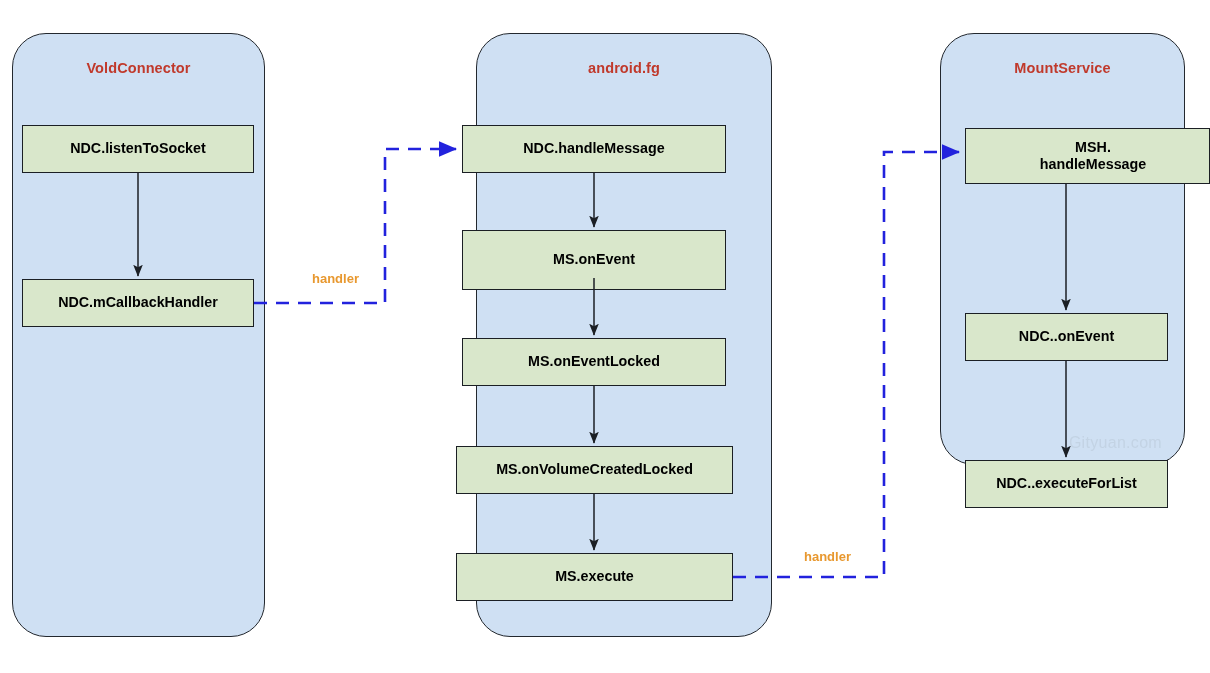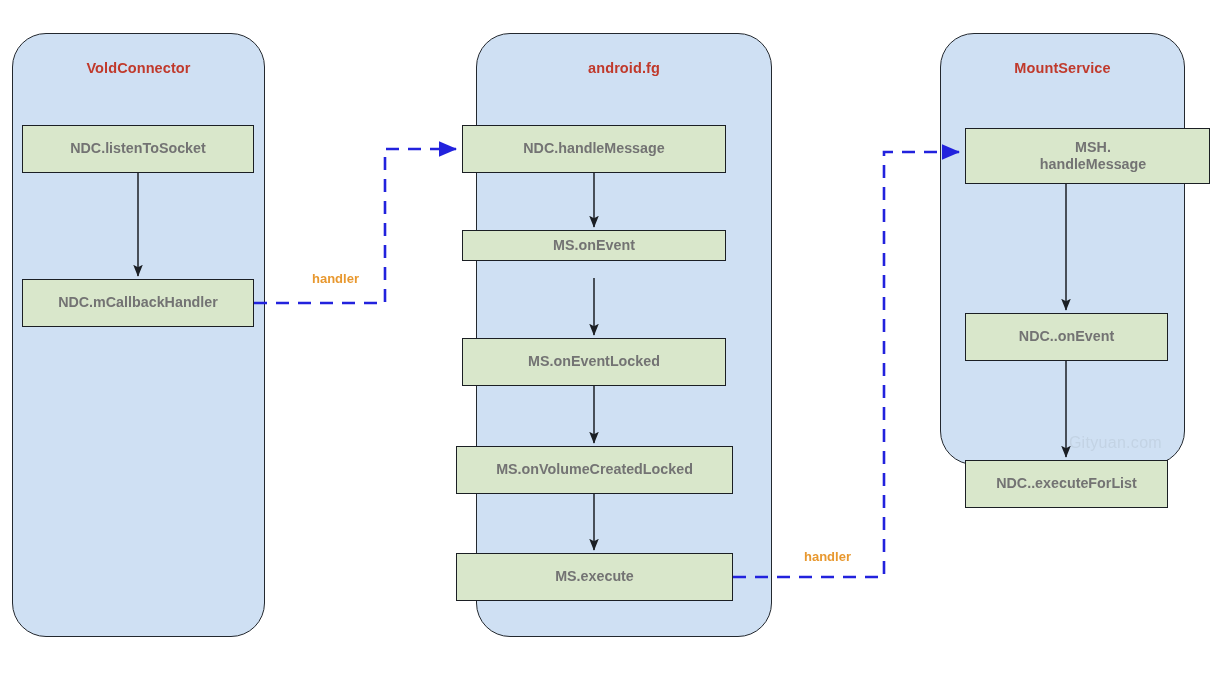--- a/index.html
+++ b/index.html
@@ -36,21 +36,21 @@
   }
   .node {
     position: absolute;
     background: #d9e7cb;
     border: 1.4px solid #1b1f24;
     box-sizing: border-box;
     display: flex;
     align-items: center;
     justify-content: center;
     text-align: center;
-    color: #737373;
+    color: #000000;
     font-weight: bold;
     font-size: 14.3px;
     line-height: 1.22;
     white-space: pre-line;
     padding: 0 4px;
   }
   .watermark {
     position: absolute;
     color: #c3d3e4;
     font-size: 16px;
@@ -85,21 +85,21 @@
   <div class="node" style="left:22px; top:125px; width:232px; height:48px;">NDC.listenToSocket</div>
 
   <div class="node" style="left:22px; top:279px; width:232px; height:48px;">NDC.mCallbackHandler</div>
 
   <div class="panel" style="left:452px; top:33px; width:296px; height:604px;margin-left:24px;">
     <div class="panel-title" style="top:26px;">android.fg</div>
   </div>
 
   <div class="node" style="left:462px; top:125px; width:264px; height:48px;">NDC.handleMessage</div>
 
-  <div class="node" style="left:462px; top:230px; width:264px; height:31px;">MS.onEvent</div>
+  <div class="node" style="left:462px; top:230px; width:264px; height:60px;">MS.onEvent</div>
 
   <div class="node" style="left:462px; top:338px; width:264px; height:48px;">MS.onEventLocked</div>
 
   <div class="node" style="left:456px; top:446px; width:277px; height:48px;">MS.onVolumeCreatedLocked</div>
 
   <div class="node" style="left:456px; top:553px; width:277px; height:48px;">MS.execute</div>
 
   <div class="panel" style="left:940px; top:33px; width:245px; height:432px;">
     <div class="panel-title" style="top:26px;">MountService</div>
     <div class="watermark" style="right:22px; bottom:12px;">Gityuan.com</div>

